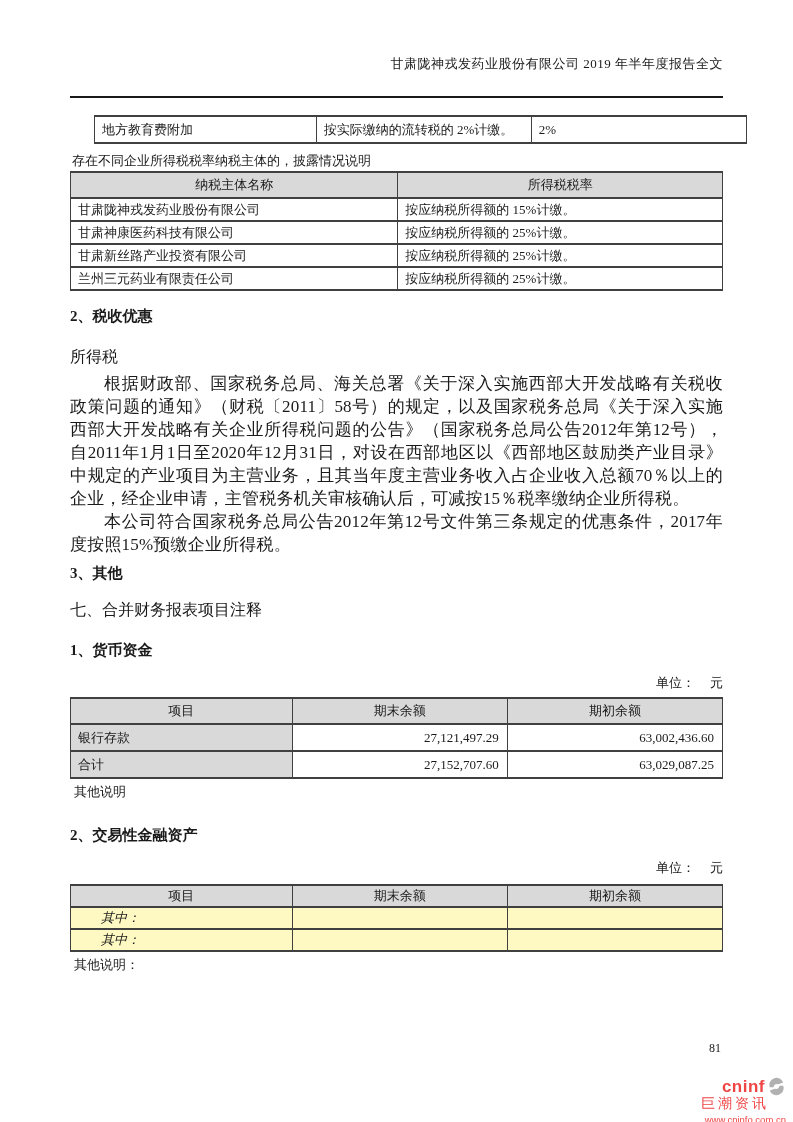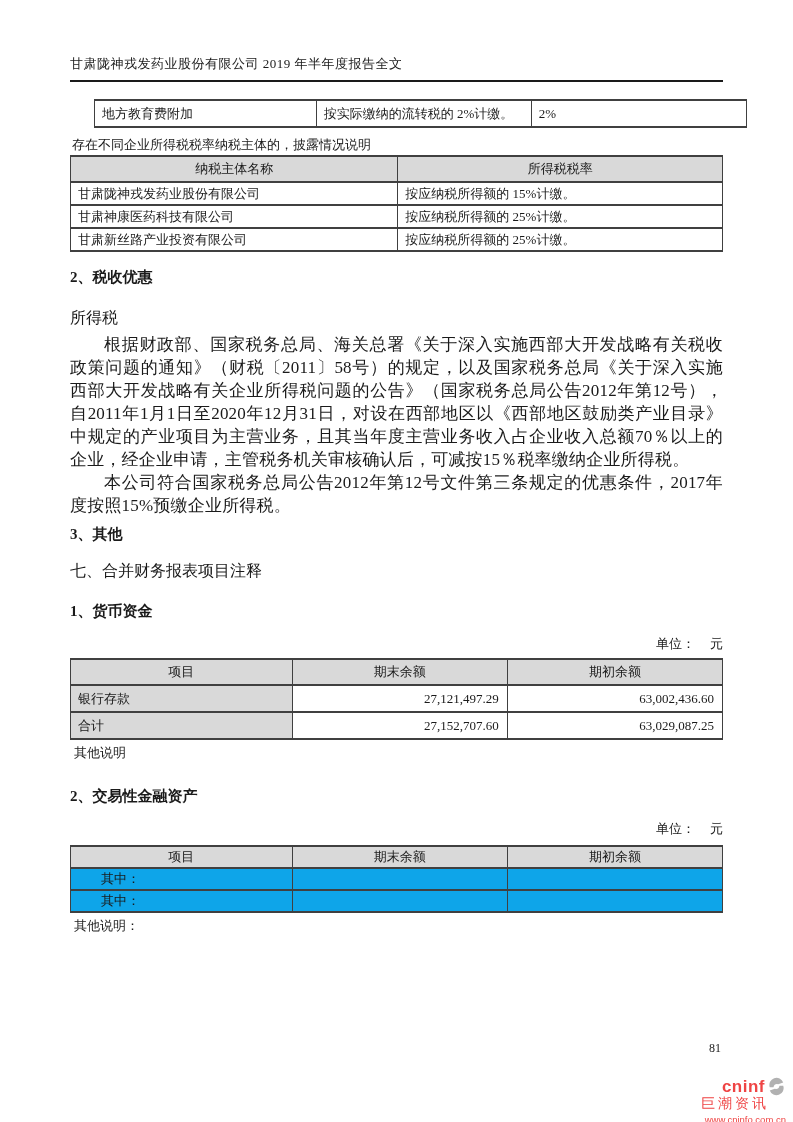--- a/index.html
+++ b/index.html
@@ -5,22 +5,22 @@
   * { margin:0; padding:0; box-sizing:border-box; }
   html,body { background:#888; }
   .page {
     width:793px; height:1122px; background:#ffffff; position:relative;
     margin:0 auto; overflow:hidden;
     font-family:"Liberation Serif","DejaVu Serif",serif; color:#1a1a1a;
   }
   .content { margin:0 70px; }
 
   .page-header {
-    padding-top:55px; padding-bottom:7px; border-bottom:2px solid #1a1a1a;
-    text-align:left; font-size:13px; letter-spacing:0.5px;
+    padding-top:55px; padding-bottom:23px; border-bottom:2px solid #1a1a1a;
+    text-align:right; font-size:13px; letter-spacing:0.5px;
   }
 
   table.tbl { width:100%; border-collapse:collapse; table-layout:fixed; }
   .tbl th, .tbl td {
     border:1px solid #404040; border-top-width:2px; border-bottom-width:2px;
     font-size:13px; padding:2px 7px; vertical-align:middle; word-break:break-all;
     font-weight:normal; line-height:16px;
   }
   .tbl th { background:#d9d9d9; text-align:center; height:26px; }
   .tbl td { height:27px; text-align:left; }
@@ -47,21 +47,21 @@
   .mt-trading { margin-top:26px; }
 
   .unit-line { text-align:right; font-size:13px; line-height:15px; margin-top:16px; }
   .unit-line .uv { margin-left:15px; }
   .tbl-wrap { margin-top:7px; }
 
   .t-cash td.lab { background:#d9d9d9; }
   .t-cash td.num { text-align:right; padding-right:8px; }
 
   .t-trading th { height:19px; }
-  .t-trading td { background:#0ea5e9; height:16px; }
+  .t-trading td { background:#fef9c3; height:16px;font-style:italic; }
   .t-trading td.indent { padding-left:30px; }
 
   .footnote { font-size:13px; line-height:16px; margin:5px 0 0 4px; }
 
   .page-number { position:absolute; top:1041px; right:72px; font-size:12px; }
 
   .cninfo-logo {
     position:absolute; top:1077px; right:7px; width:100px;
     color:#ef4444; font-family:"Liberation Sans","DejaVu Sans",sans-serif;
   }
@@ -114,20 +114,24 @@
         <td>按应纳税所得额的 15%计缴。</td>
       </tr>
       <tr>
         <td>甘肃神康医药科技有限公司</td>
         <td>按应纳税所得额的 25%计缴。</td>
       </tr>
       <tr>
         <td>甘肃新丝路产业投资有限公司</td>
         <td>按应纳税所得额的 25%计缴。</td>
       </tr>
+      <tr>
+        <td>兰州三元药业有限责任公司</td>
+        <td>按应纳税所得额的 25%计缴。</td>
+      </tr>
     </tbody>
       </table>
 
     <h3 class="sec mt-taxinc">2、税收优惠</h3>
 
     <p class="subtitle">所得税</p>
 
     <p class="para first">根据财政部、国家税务总局、海关总署《关于深入实施西部大开发战略有关税收政策问题的通知》（财税〔2011〕58号）的规定，以及国家税务总局《关于深入实施西部大开发战略有关企业所得税问题的公告》（国家税务总局公告2012年第12号），自2011年1月1日至2020年12月31日，对设在西部地区以《西部地区鼓励类产业目录》中规定的产业项目为主营业务，且其当年度主营业务收入占企业收入总额70％以上的企业，经企业申请，主管税务机关审核确认后，可减按15％税率缴纳企业所得税。</p>
     <p class="para">本公司符合国家税务总局公告2012年第12号文件第三条规定的优惠条件，2017年度按照15%预缴企业所得税。</p>
 

